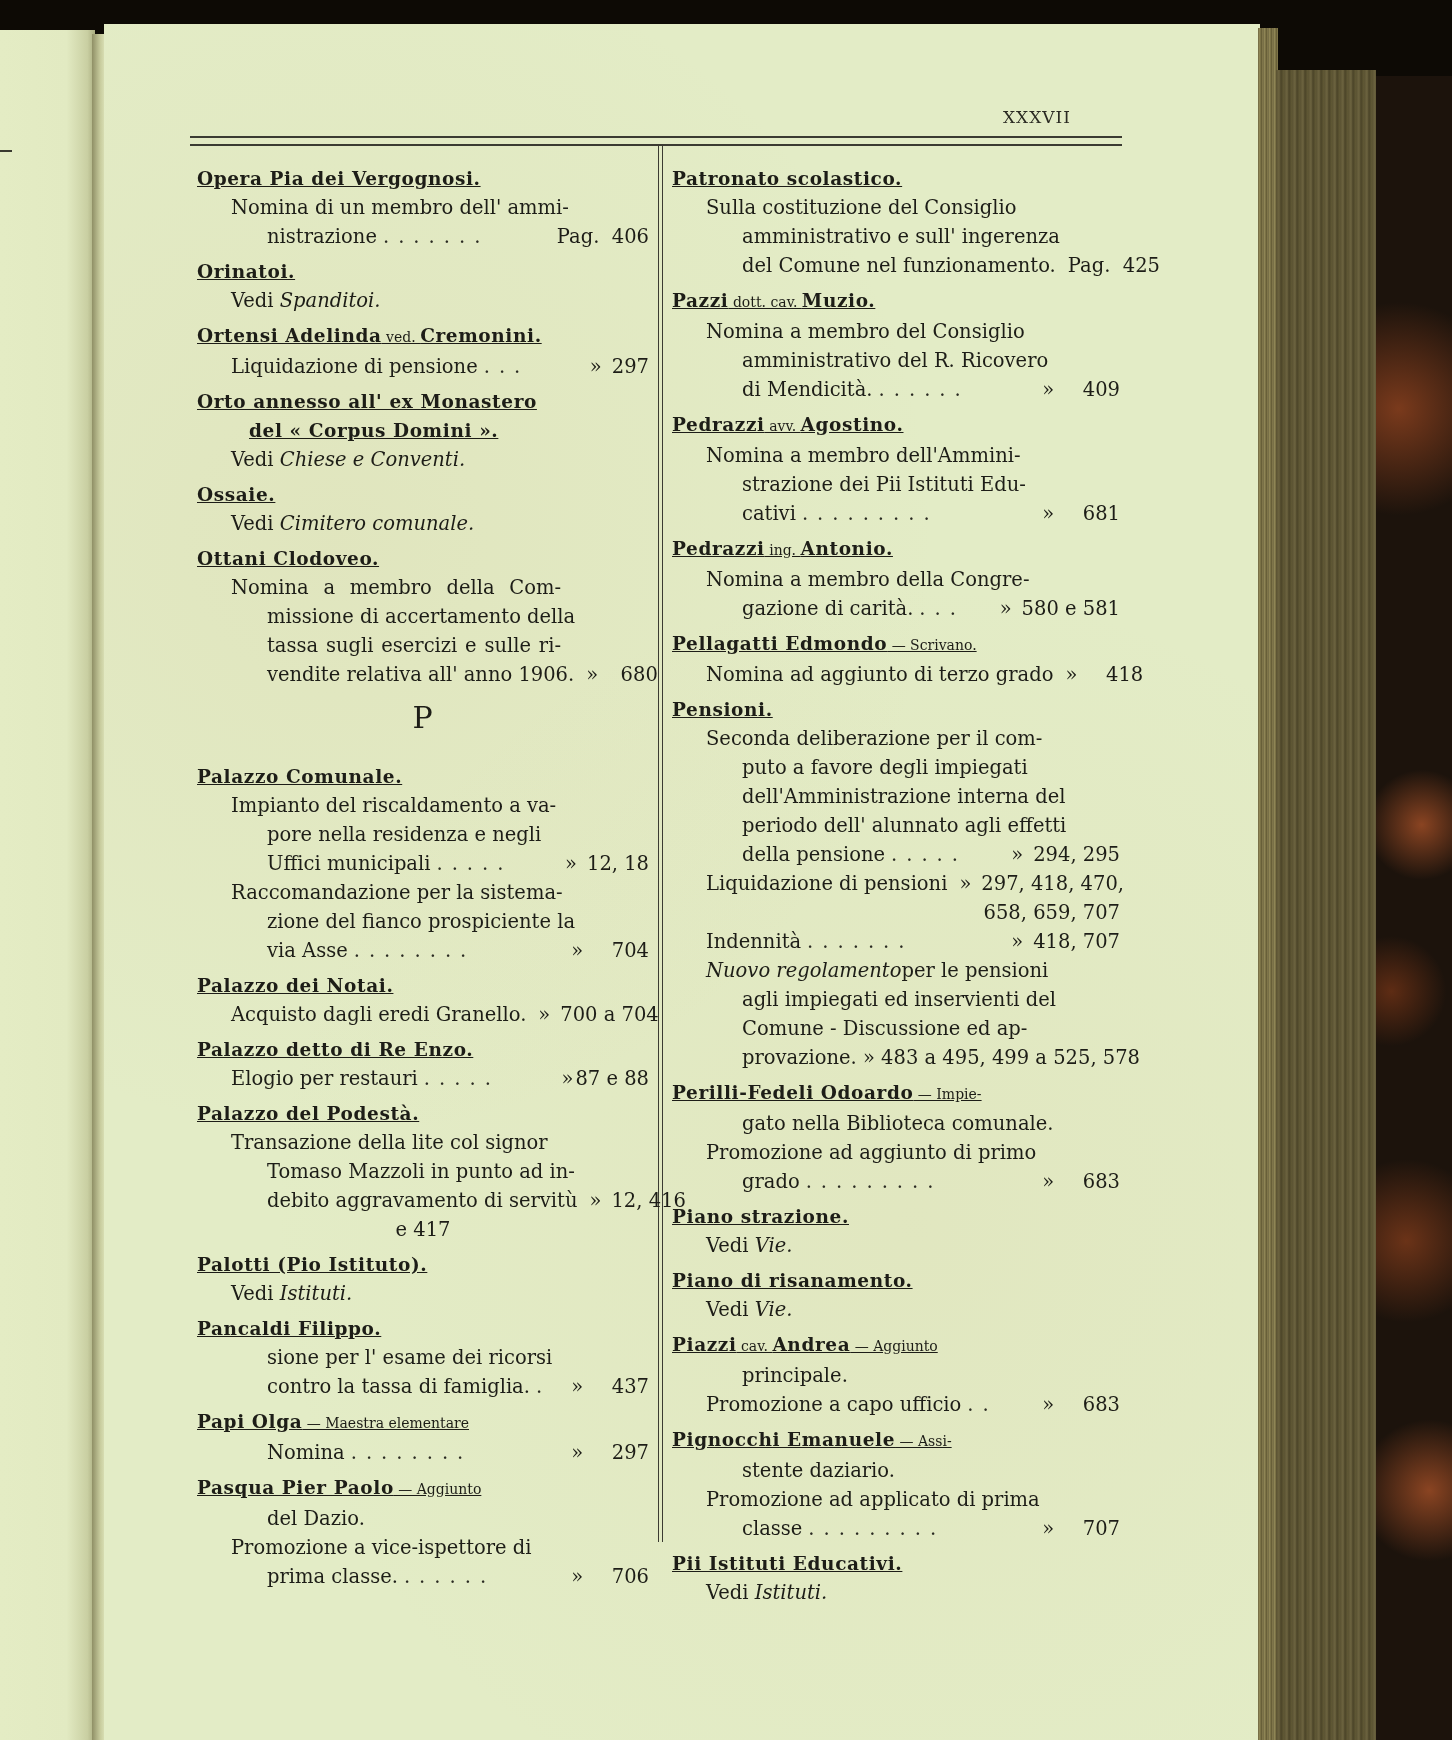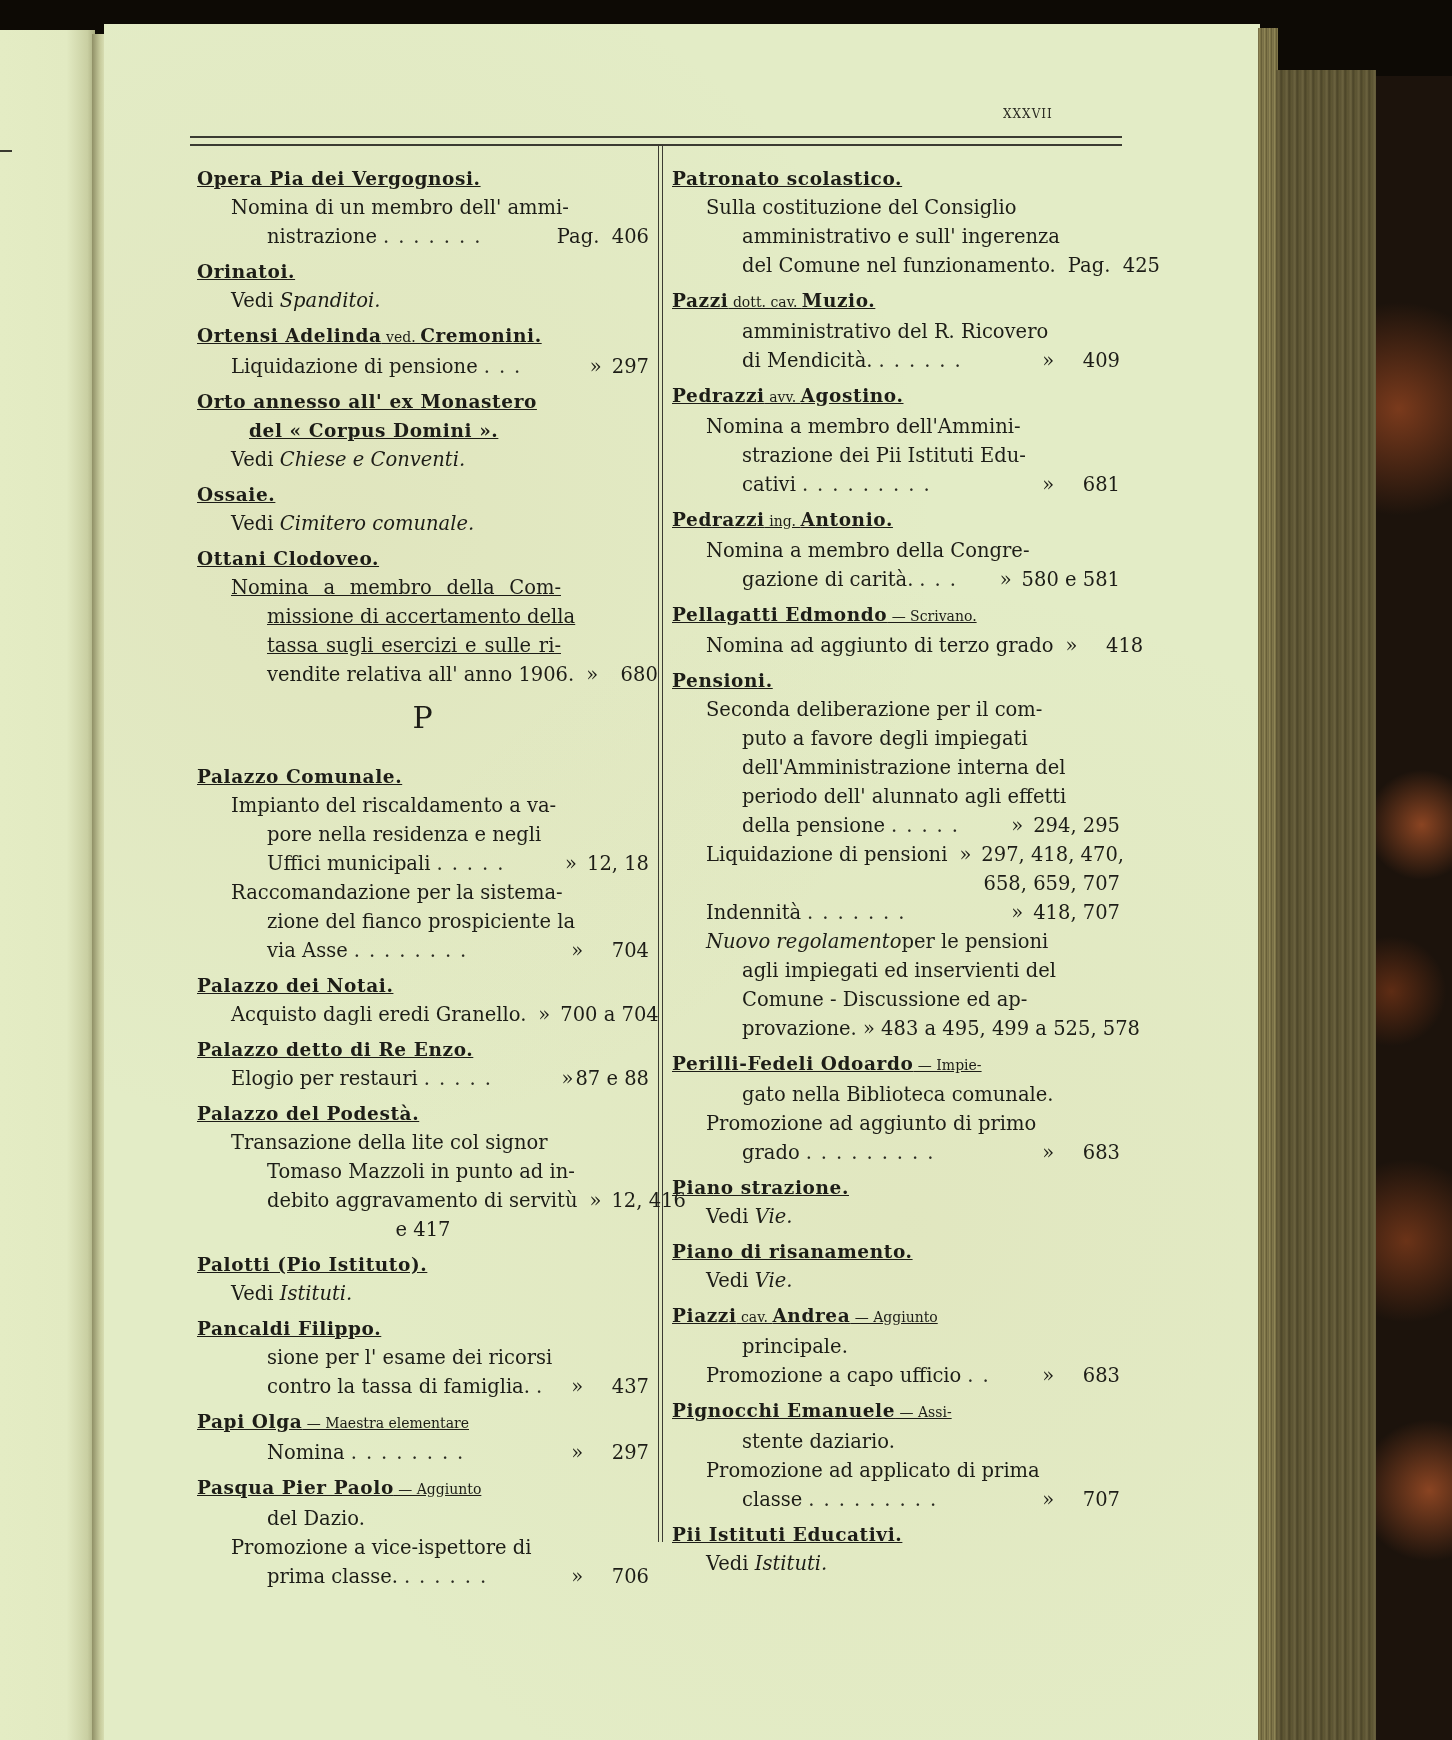--- a/index.html
+++ b/index.html
@@ -39,21 +39,21 @@
     background-image:
       radial-gradient(circle at 30% 20%, #7a3a1c 0, transparent 8%),
       radial-gradient(circle at 60% 45%, #8a4422 0, transparent 6%),
       radial-gradient(circle at 40% 70%, #6b3318 0, transparent 7%),
       radial-gradient(circle at 70% 85%, #8a4422 0, transparent 5%),
       radial-gradient(circle at 20% 55%, #5e2c14 0, transparent 6%);
   }
 
   .page-number {
     position:absolute; left:1003px; top:107px;
-    font-size:12px; letter-spacing:1px; color:#2a2a22;
+    font-size:17px; letter-spacing:1px; color:#2a2a22;
   }
   .header-rule {
     position:absolute; left:190px; top:136px; width:932px; height:6px;
     border-top:2px solid #3b3b32; border-bottom:2px solid #3b3b32;
   }
   .column-rule {
     position:absolute; left:658px; top:146px; width:3px; height:1396px;
     border-left:1.5px solid #3b3b32; border-right:1.5px solid #3b3b32;
   }
 
@@ -64,21 +64,21 @@
   .entry { margin-bottom:6px; }
   .head { font-weight:bold; font-family:"DejaVu Serif", serif; letter-spacing:0.6px; font-size:18.5px;text-decoration:underline; }
   .head .plain { font-weight:normal; letter-spacing:0; font-size:14px; }
   .line { display:flex; align-items:baseline; white-space:nowrap; }
   .l1 { padding-left:34px; }
   .l2 { padding-left:70px; }
   .fill { flex:1; overflow:hidden; color:#2a2a22; letter-spacing:9px; padding:0 6px; }
   .ref { flex:none; text-align:right; }
   .ref .raq { display:inline-block; margin-right:10px; }
   .ital { font-style:italic; }
-  .just { text-align:justify; text-align-last:justify; display:block;text-decoration:underline; }
+  .just { text-align:justify; text-align-last:justify; display:block; }
   .letter-head {
     text-align:center; font-size:30px; font-family:"DejaVu Serif", serif;
     margin:14px 0 30px 0; letter-spacing:1px;
   }
 </style>
 </head>
 <body>
 
 <div class="left-page">
   <div class="mark" style="top:120px"></div>
@@ -268,20 +268,23 @@
       </div>
     <div class="line l2">
         <span>del Comune nel funzionamento.</span>
         <span class="fill"></span>
         <span class="ref"><span>Pag.</span>&nbsp;&nbsp;<span>425</span></span>
       </div>
   </div>
 
   <div class="entry">
     <div class="head"><span>Pazzi</span><span class="plain"> dott. cav. </span><span>Muzio.</span></div>
+    <div class="line l1">
+        <span>Nomina a membro del Consiglio</span>
+      </div>
     <div class="line l2">
         <span>amministrativo del R. Ricovero</span>
       </div>
     <div class="line l2">
         <span>di Mendicità.</span>
         <span class="fill">......</span>
         <span class="ref"><span class="raq">»</span>&nbsp;&nbsp;&nbsp;<span>409</span></span>
       </div>
   </div>
 

